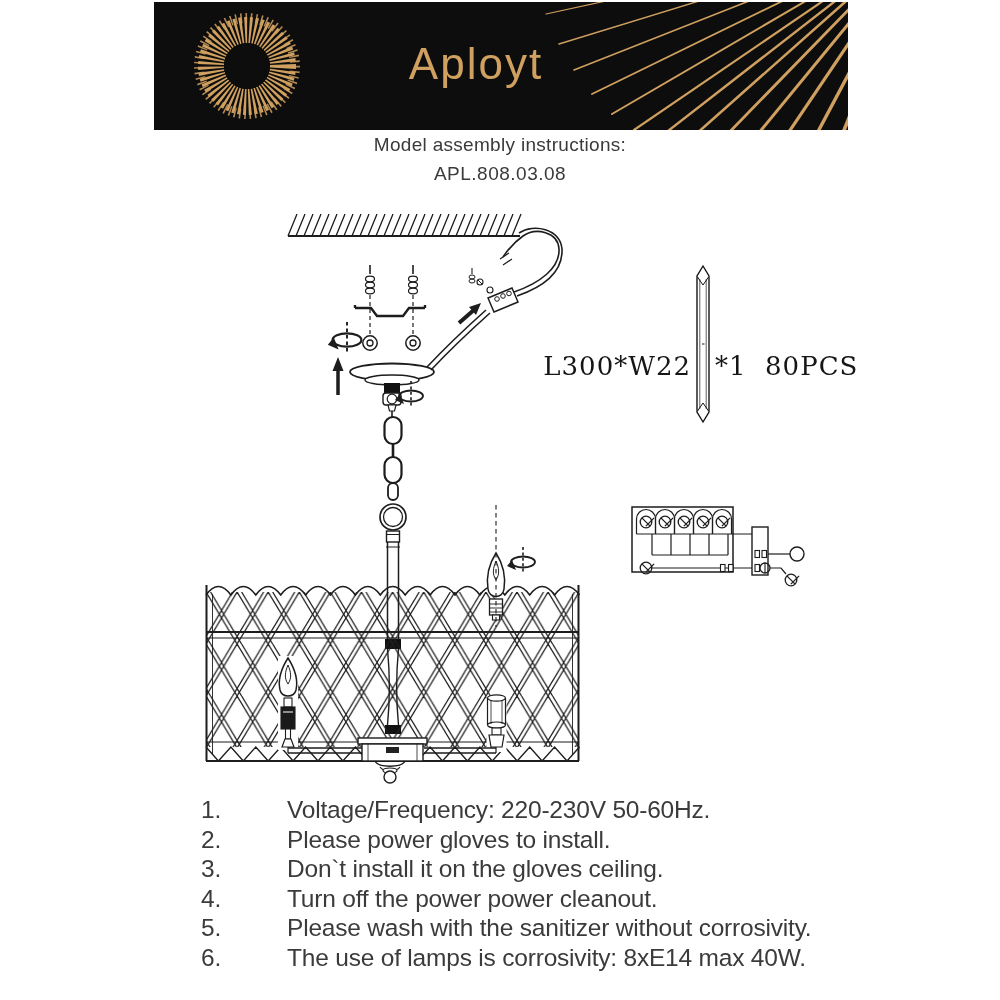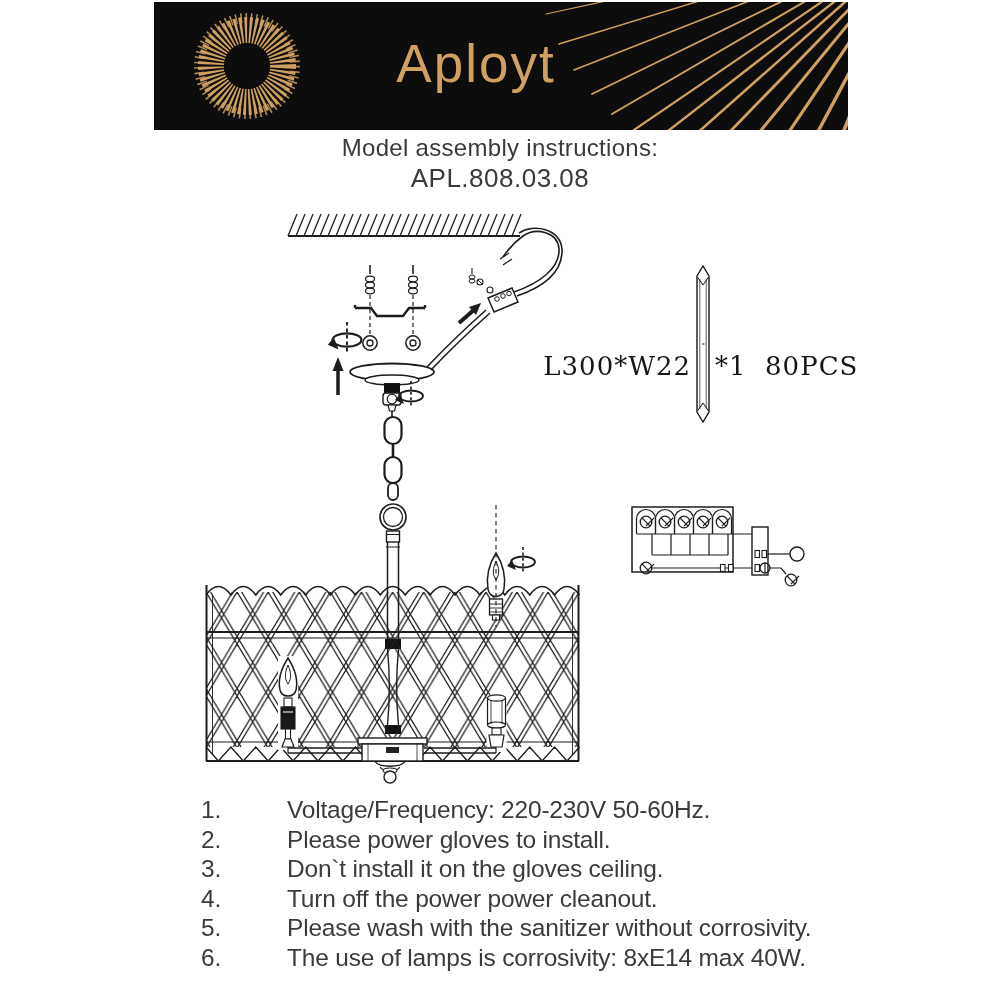--- a/index.html
+++ b/index.html
@@ -1,26 +1,26 @@
 <!DOCTYPE html>
 <html><head>
 <meta charset="utf-8">
 <style>
   html,body{margin:0;padding:0;background:#ffffff;}
   #page{position:relative;width:1000px;height:1000px;background:#ffffff;overflow:hidden;
         font-family:"Liberation Sans",sans-serif;}
   
   #header{position:absolute;left:154px;top:2px;width:694px;height:128px;background:#0d0d0d;overflow:hidden;}
   #brand{position:absolute;left:172px;top:30px;width:300px;text-align:center;
-         font-size:53px;font-weight:300;letter-spacing:2px;color:#cfa05f;line-height:64px;}
+         font-size:44px;font-weight:300;letter-spacing:2px;color:#cfa05f;line-height:64px;}
   #header svg{position:absolute;left:0;top:0;}
   
   .title-line{position:absolute;left:0;width:1000px;text-align:center;color:#3a3a3a;}
-  #title1{top:134px;font-size:24px;font-weight:500;letter-spacing:.3px;}
-  #title2{top:163px;font-size:26px;font-weight:500;letter-spacing:.5px;}
+  #title1{top:134px;font-size:19px;font-weight:500;letter-spacing:.3px;}
+  #title2{top:163px;font-size:19px;font-weight:500;letter-spacing:.5px;}
   
   #diagram{position:absolute;left:0;top:195px;width:1000px;height:610px;}
   .serif-label{font-family:"DejaVu Serif","Liberation Serif",serif;font-size:26px;fill:#161616;white-space:pre;letter-spacing:1px;}
   
   #instructions{position:absolute;left:201px;top:795px;width:660px;color:#3b3b3b;}
   .instr-row{display:flex;font-size:24.5px;line-height:29.6px;letter-spacing:-0.2px;}
   .instr-num{width:39px;flex:0 0 39px;}
   .instr-text{flex:1;margin-left:47px;}
 </style>
 </head>

